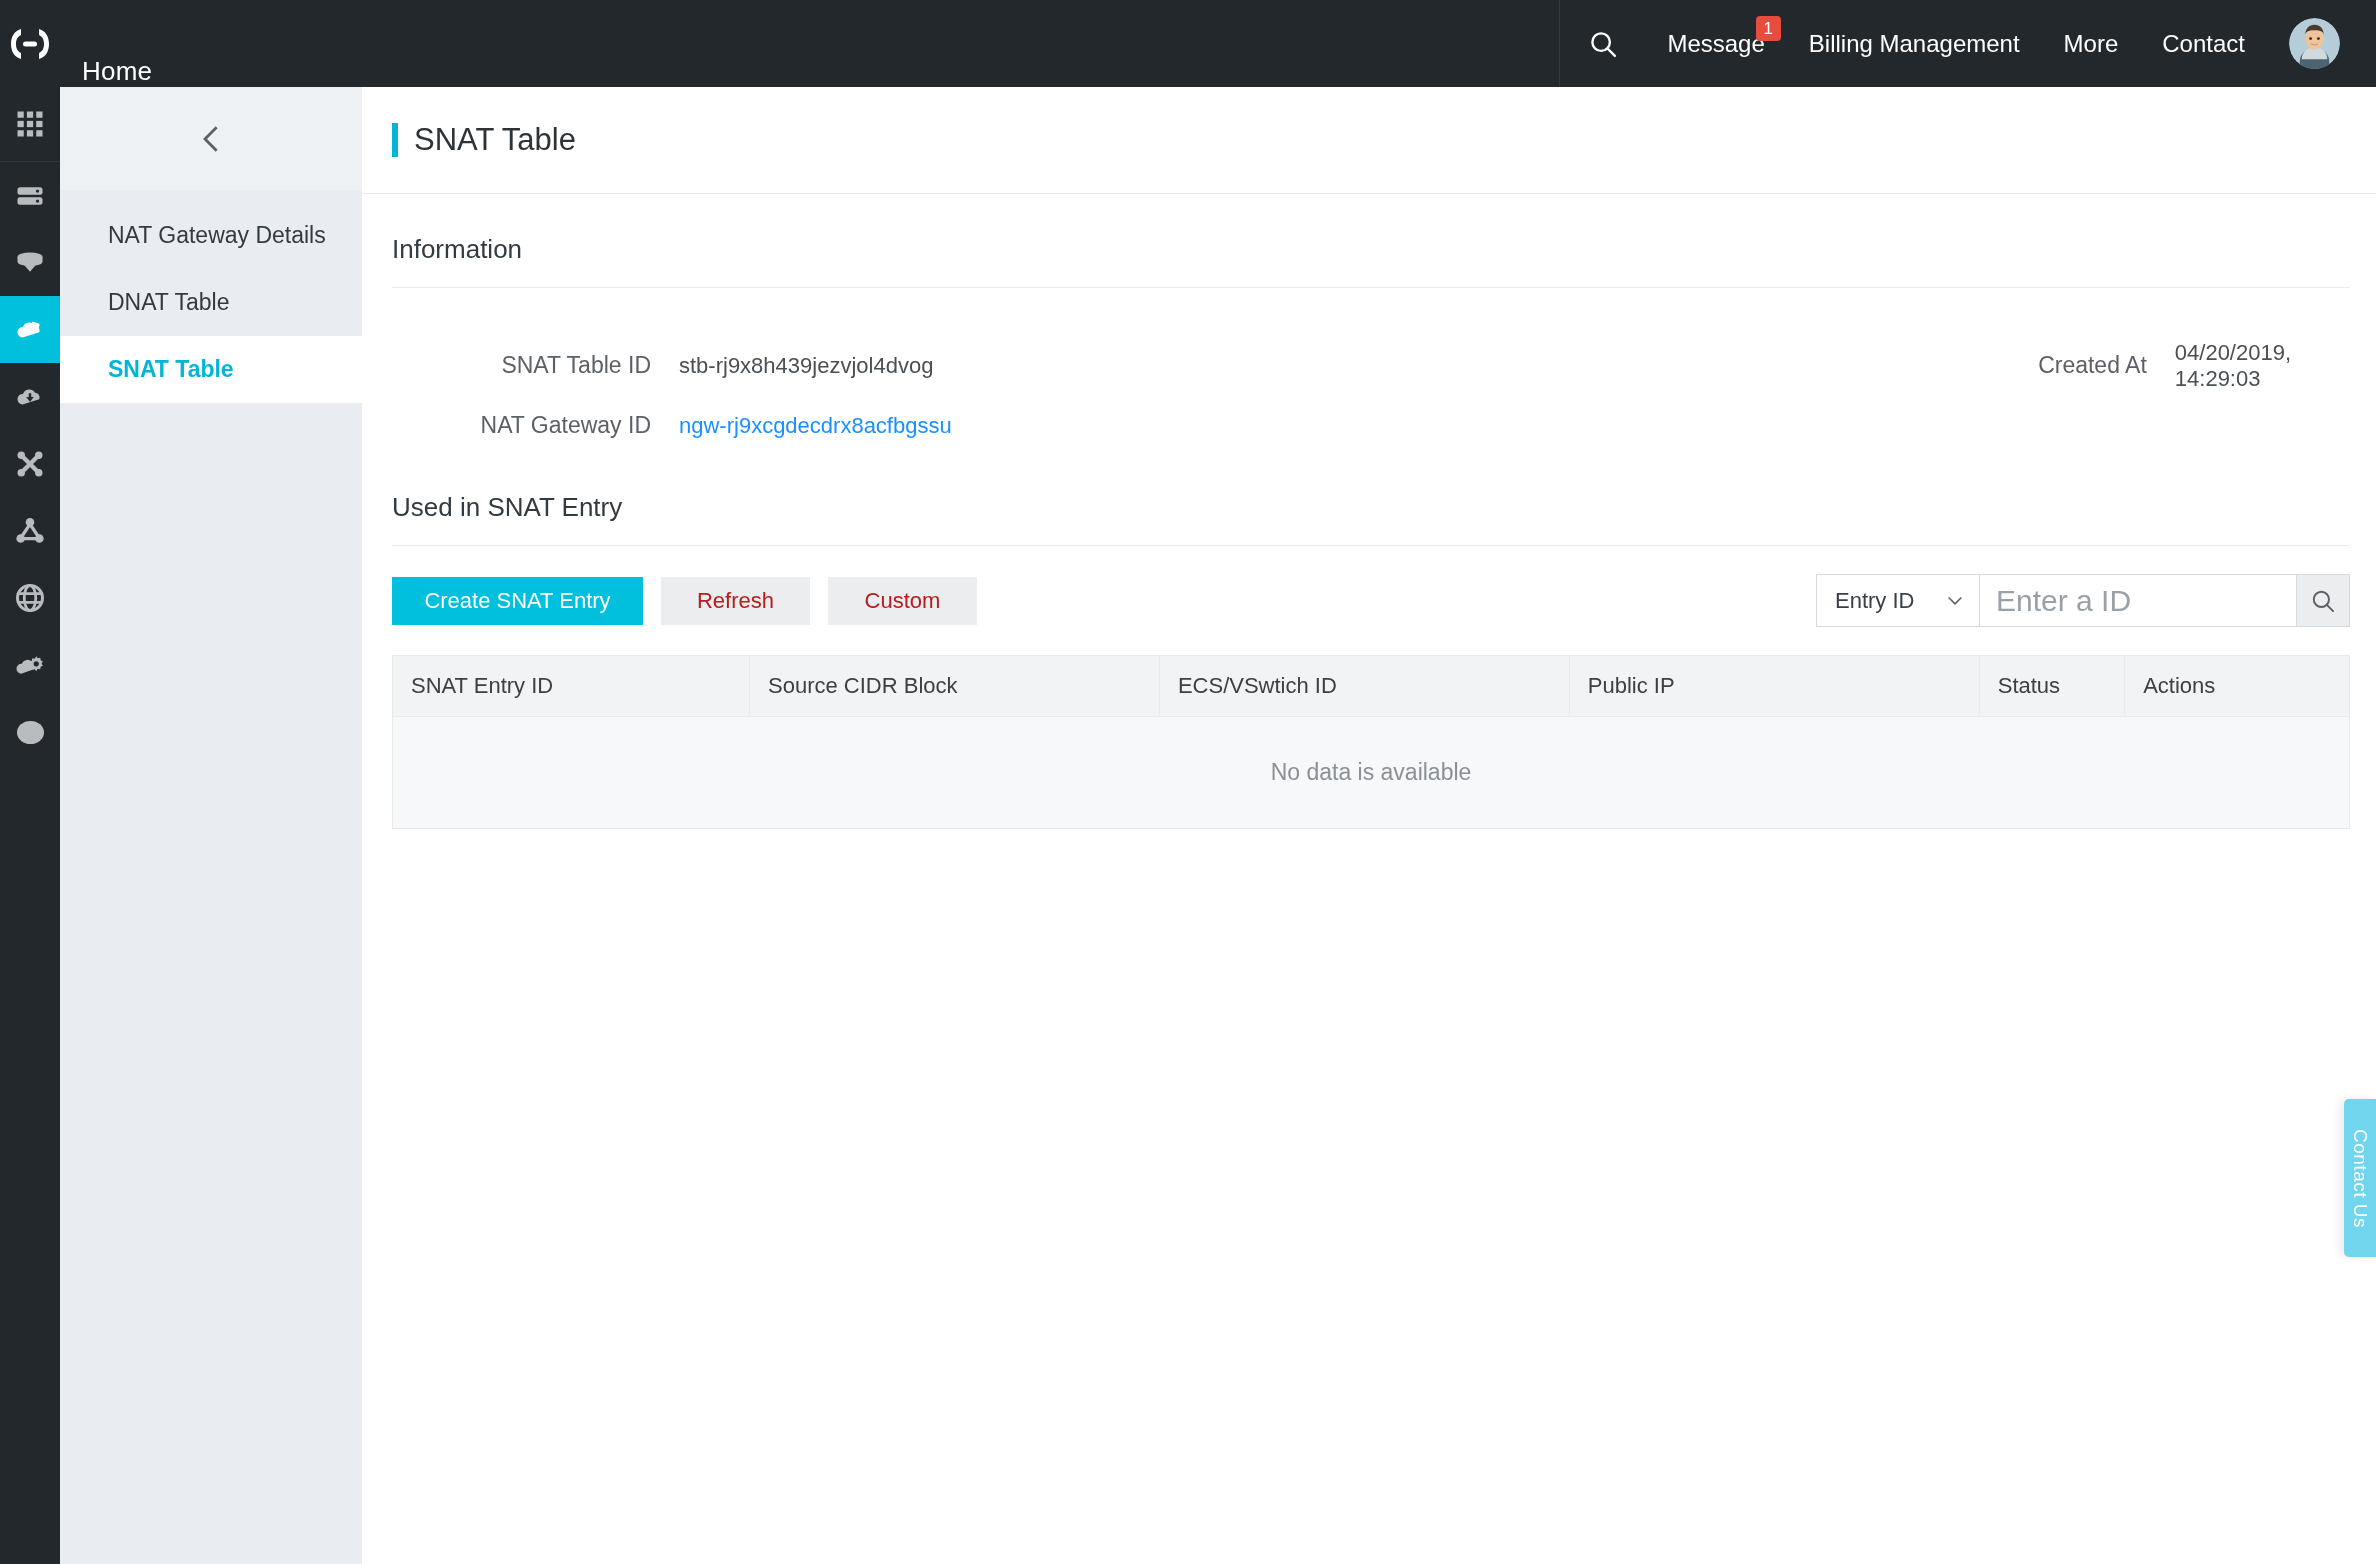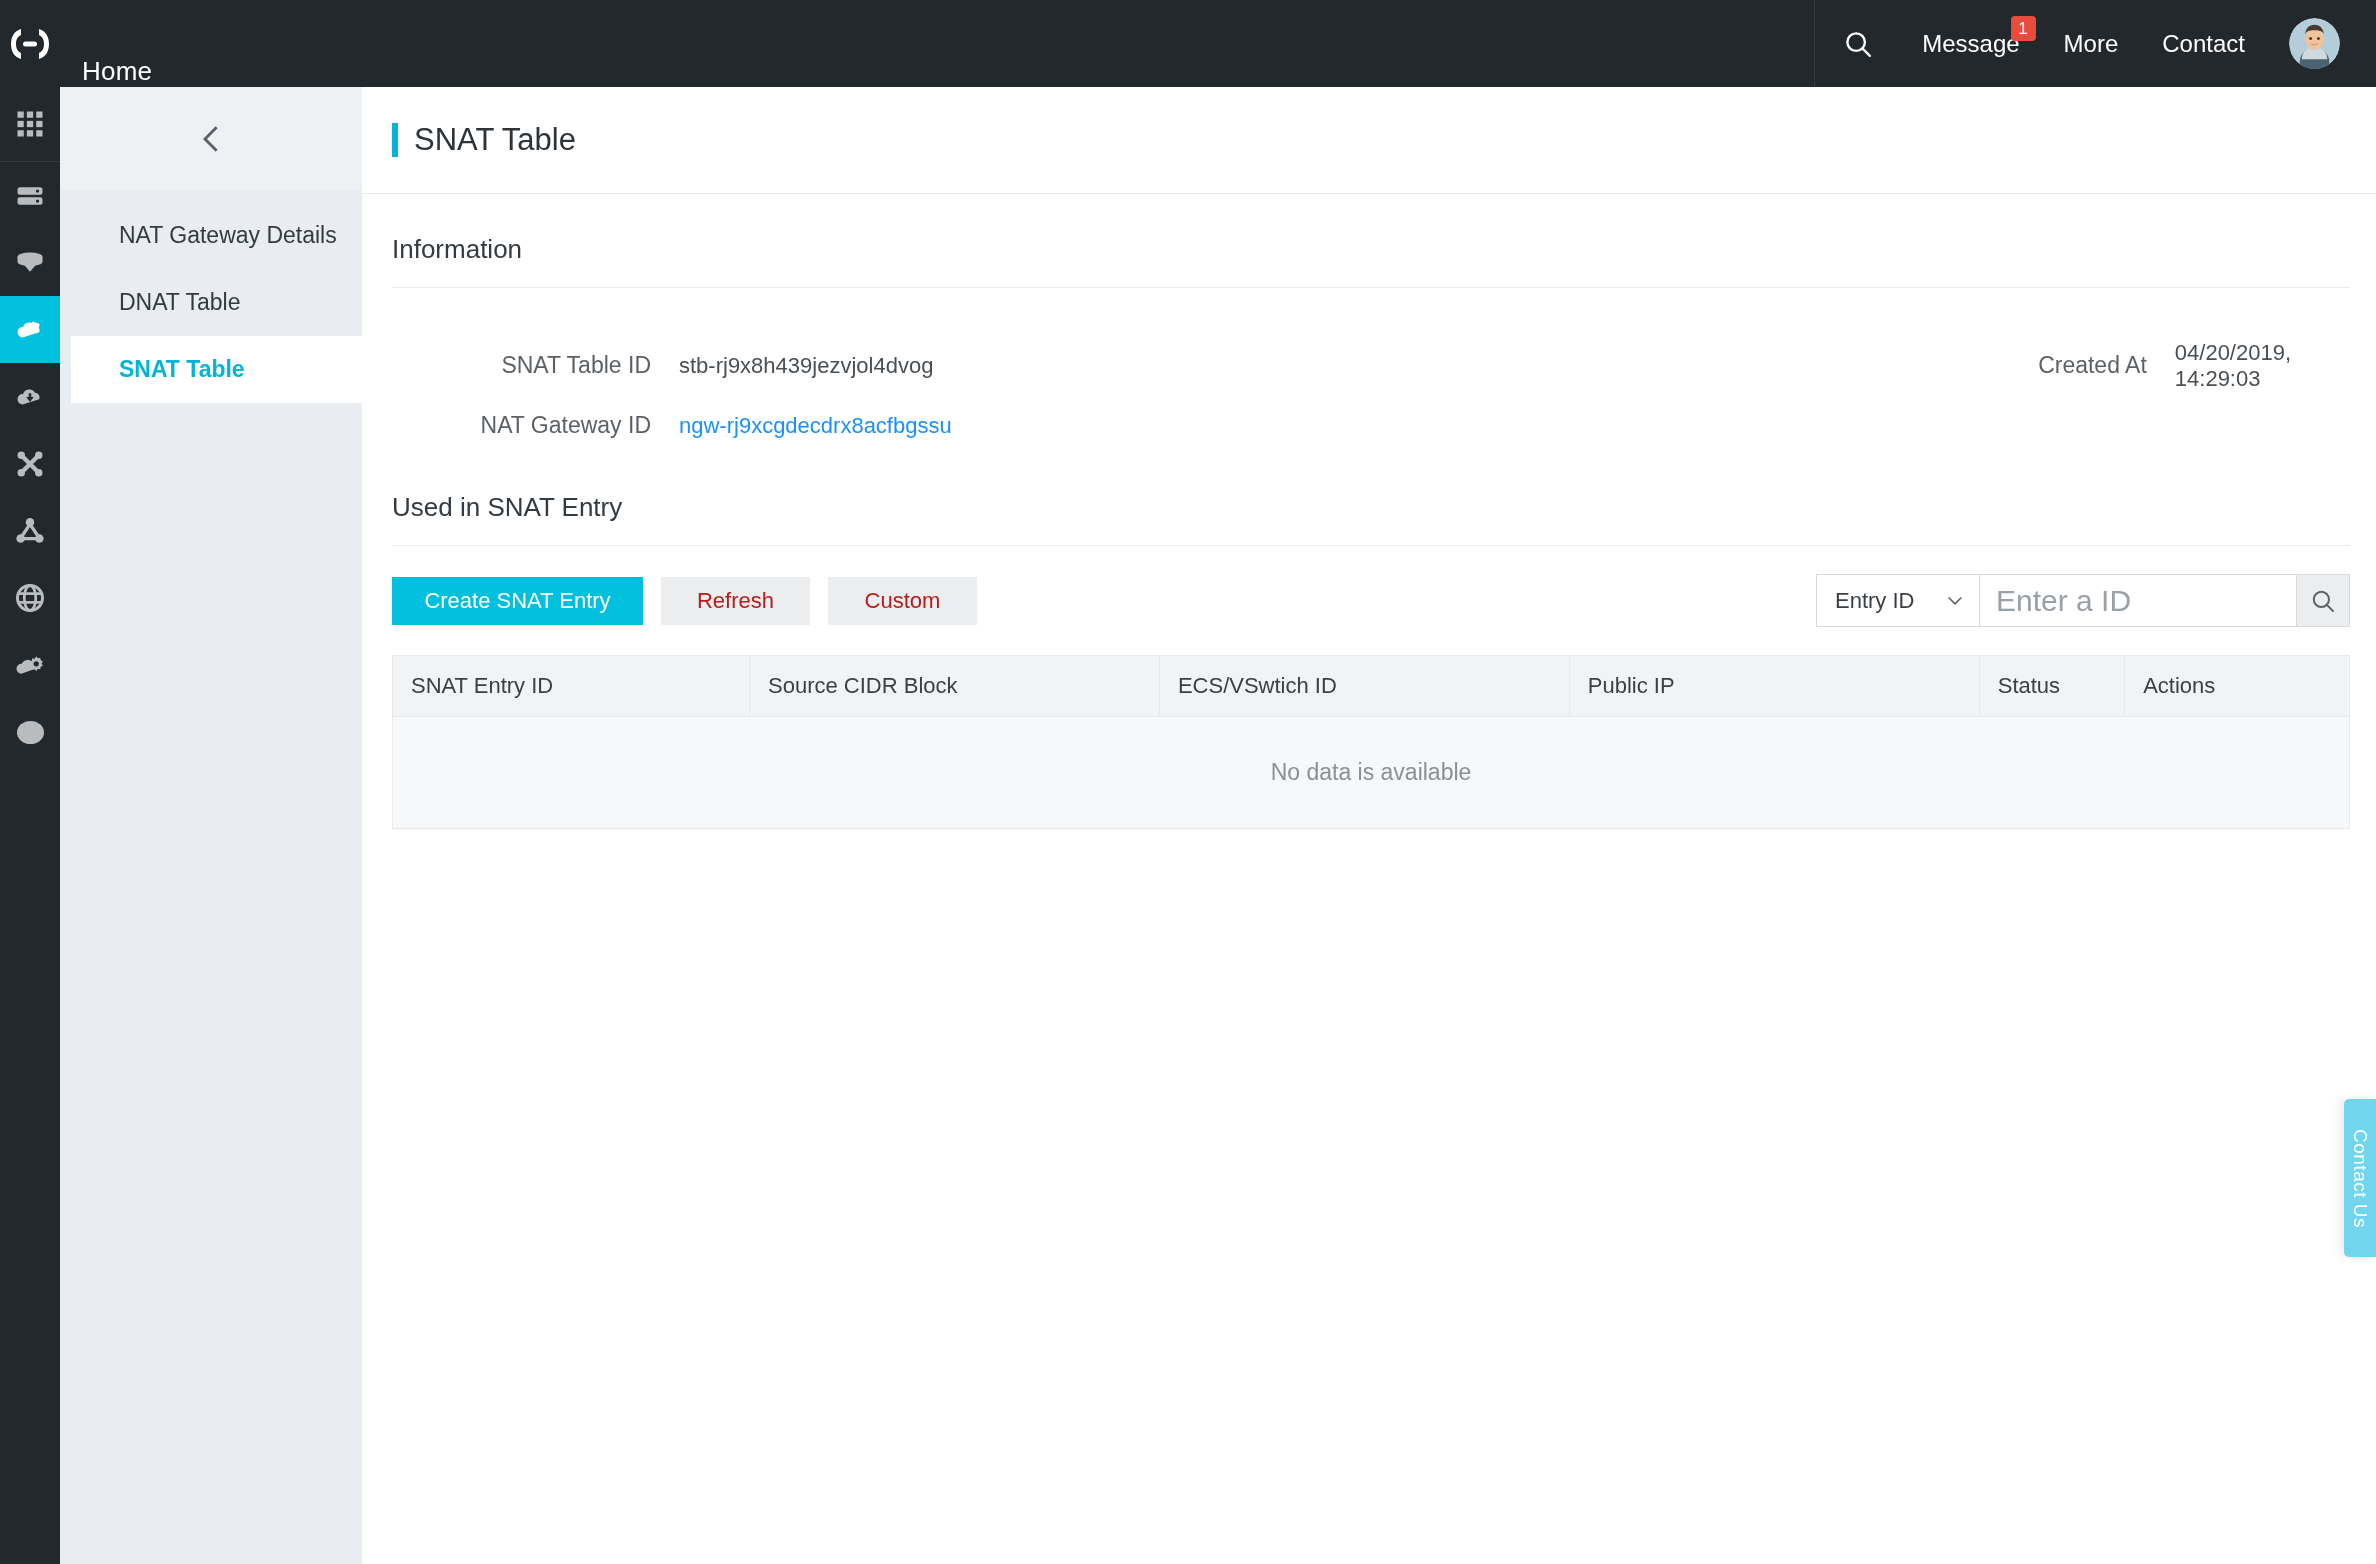--- a/index.html
+++ b/index.html
@@ -85,21 +85,21 @@
   .navpanel {
     position: absolute; top: 87px; left: 60px;
     width: 302px; height: 1477px;
     background: #e9ecf0;
   }
   .nav-collapse {
     height: 103px; display: flex; align-items: center; justify-content: center;
     background: #eef1f4; cursor: pointer;
   }
   .nav-collapse svg { width: 32px; height: 32px; }
-  .nav-list { padding-top: 12px; padding-left: 11px; }
+  .nav-list { padding-top: 12px; }
   .nav-item {
     height: 67px; display: flex; align-items: center;
     padding-left: 48px; font-size: 23px; color: #333a40;
     cursor: pointer;
   }
   .nav-item.active {
     background: #ffffff; color: #00b5d6; font-weight: bold;
   }
 
   
@@ -229,20 +229,21 @@
     <div class="search-btn">
       <svg viewBox="0 0 24 24">
         <circle cx="10.5" cy="10.5" r="7" fill="none" stroke="#ffffff" stroke-width="1.9"></circle>
         <line x1="15.6" y1="15.6" x2="21.5" y2="21.5" stroke="#ffffff" stroke-width="1.9" stroke-linecap="round"></line>
       </svg>
     </div>
     <div class="tb-item">
       <span>Message</span>
       <span class="msg-badge">1</span>
     </div>
+    <div class="tb-item">Billing Management</div>
     <div class="tb-item">More</div>
     <div class="tb-item">Contact</div>
     <div class="avatar-wrap">
       <svg class="avatar" viewBox="0 0 52 52">
         <circle cx="26" cy="26" r="26" fill="#b5cdd8"></circle>
         <path d="M26 31 c-9 0-15 6-15 13 v8 h30 v-8 c0-7-6-13-15-13z" fill="#4e6372"></path>
         <path d="M26 30 c-8 0-13 5-13 12 h26 c0-7-5-12-13-12z" fill="#cfd9de"></path>
         <ellipse cx="26" cy="21" rx="9.5" ry="11" fill="#f0c49b"></ellipse>
         <path d="M16.5 18 c0-7 4-11 9.5-11 s9.5 4 9.5 11 c0-4-3-5.5-9.5-5.5 S16.5 14 16.5 18z" fill="#4b3a2f"></path>
         <circle cx="22" cy="21" r="1.5" fill="#3b2d25"></circle>

